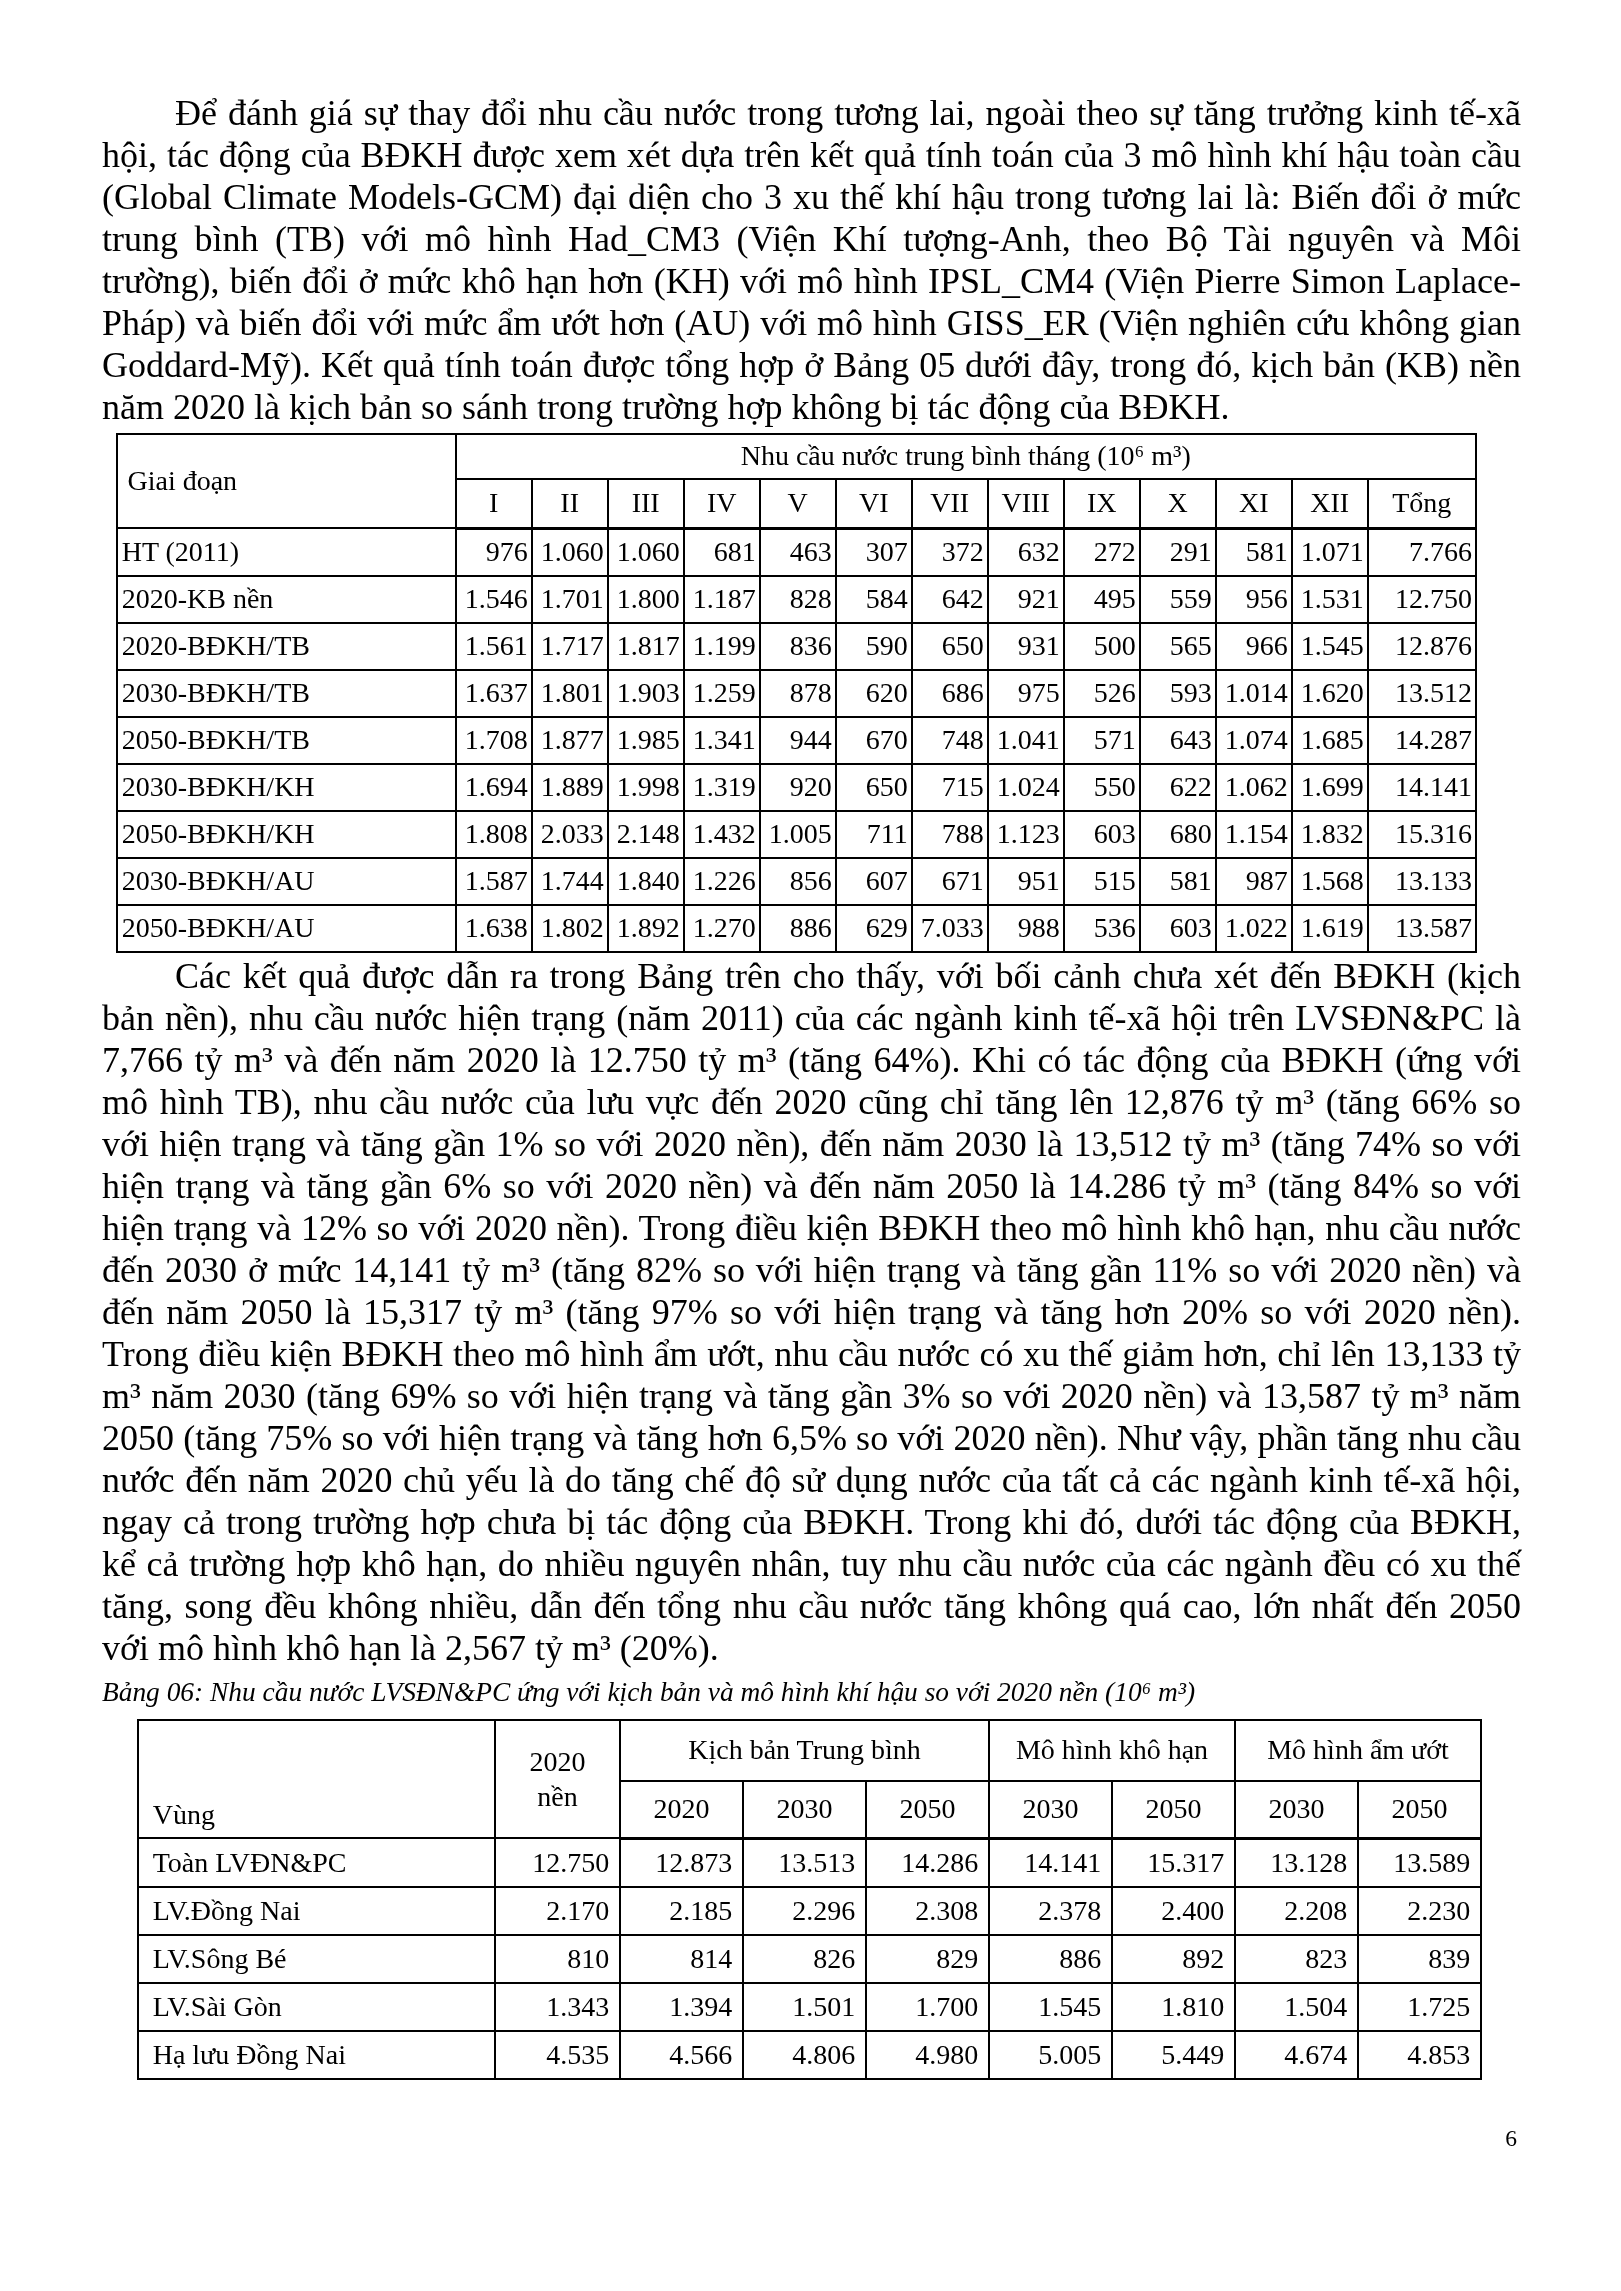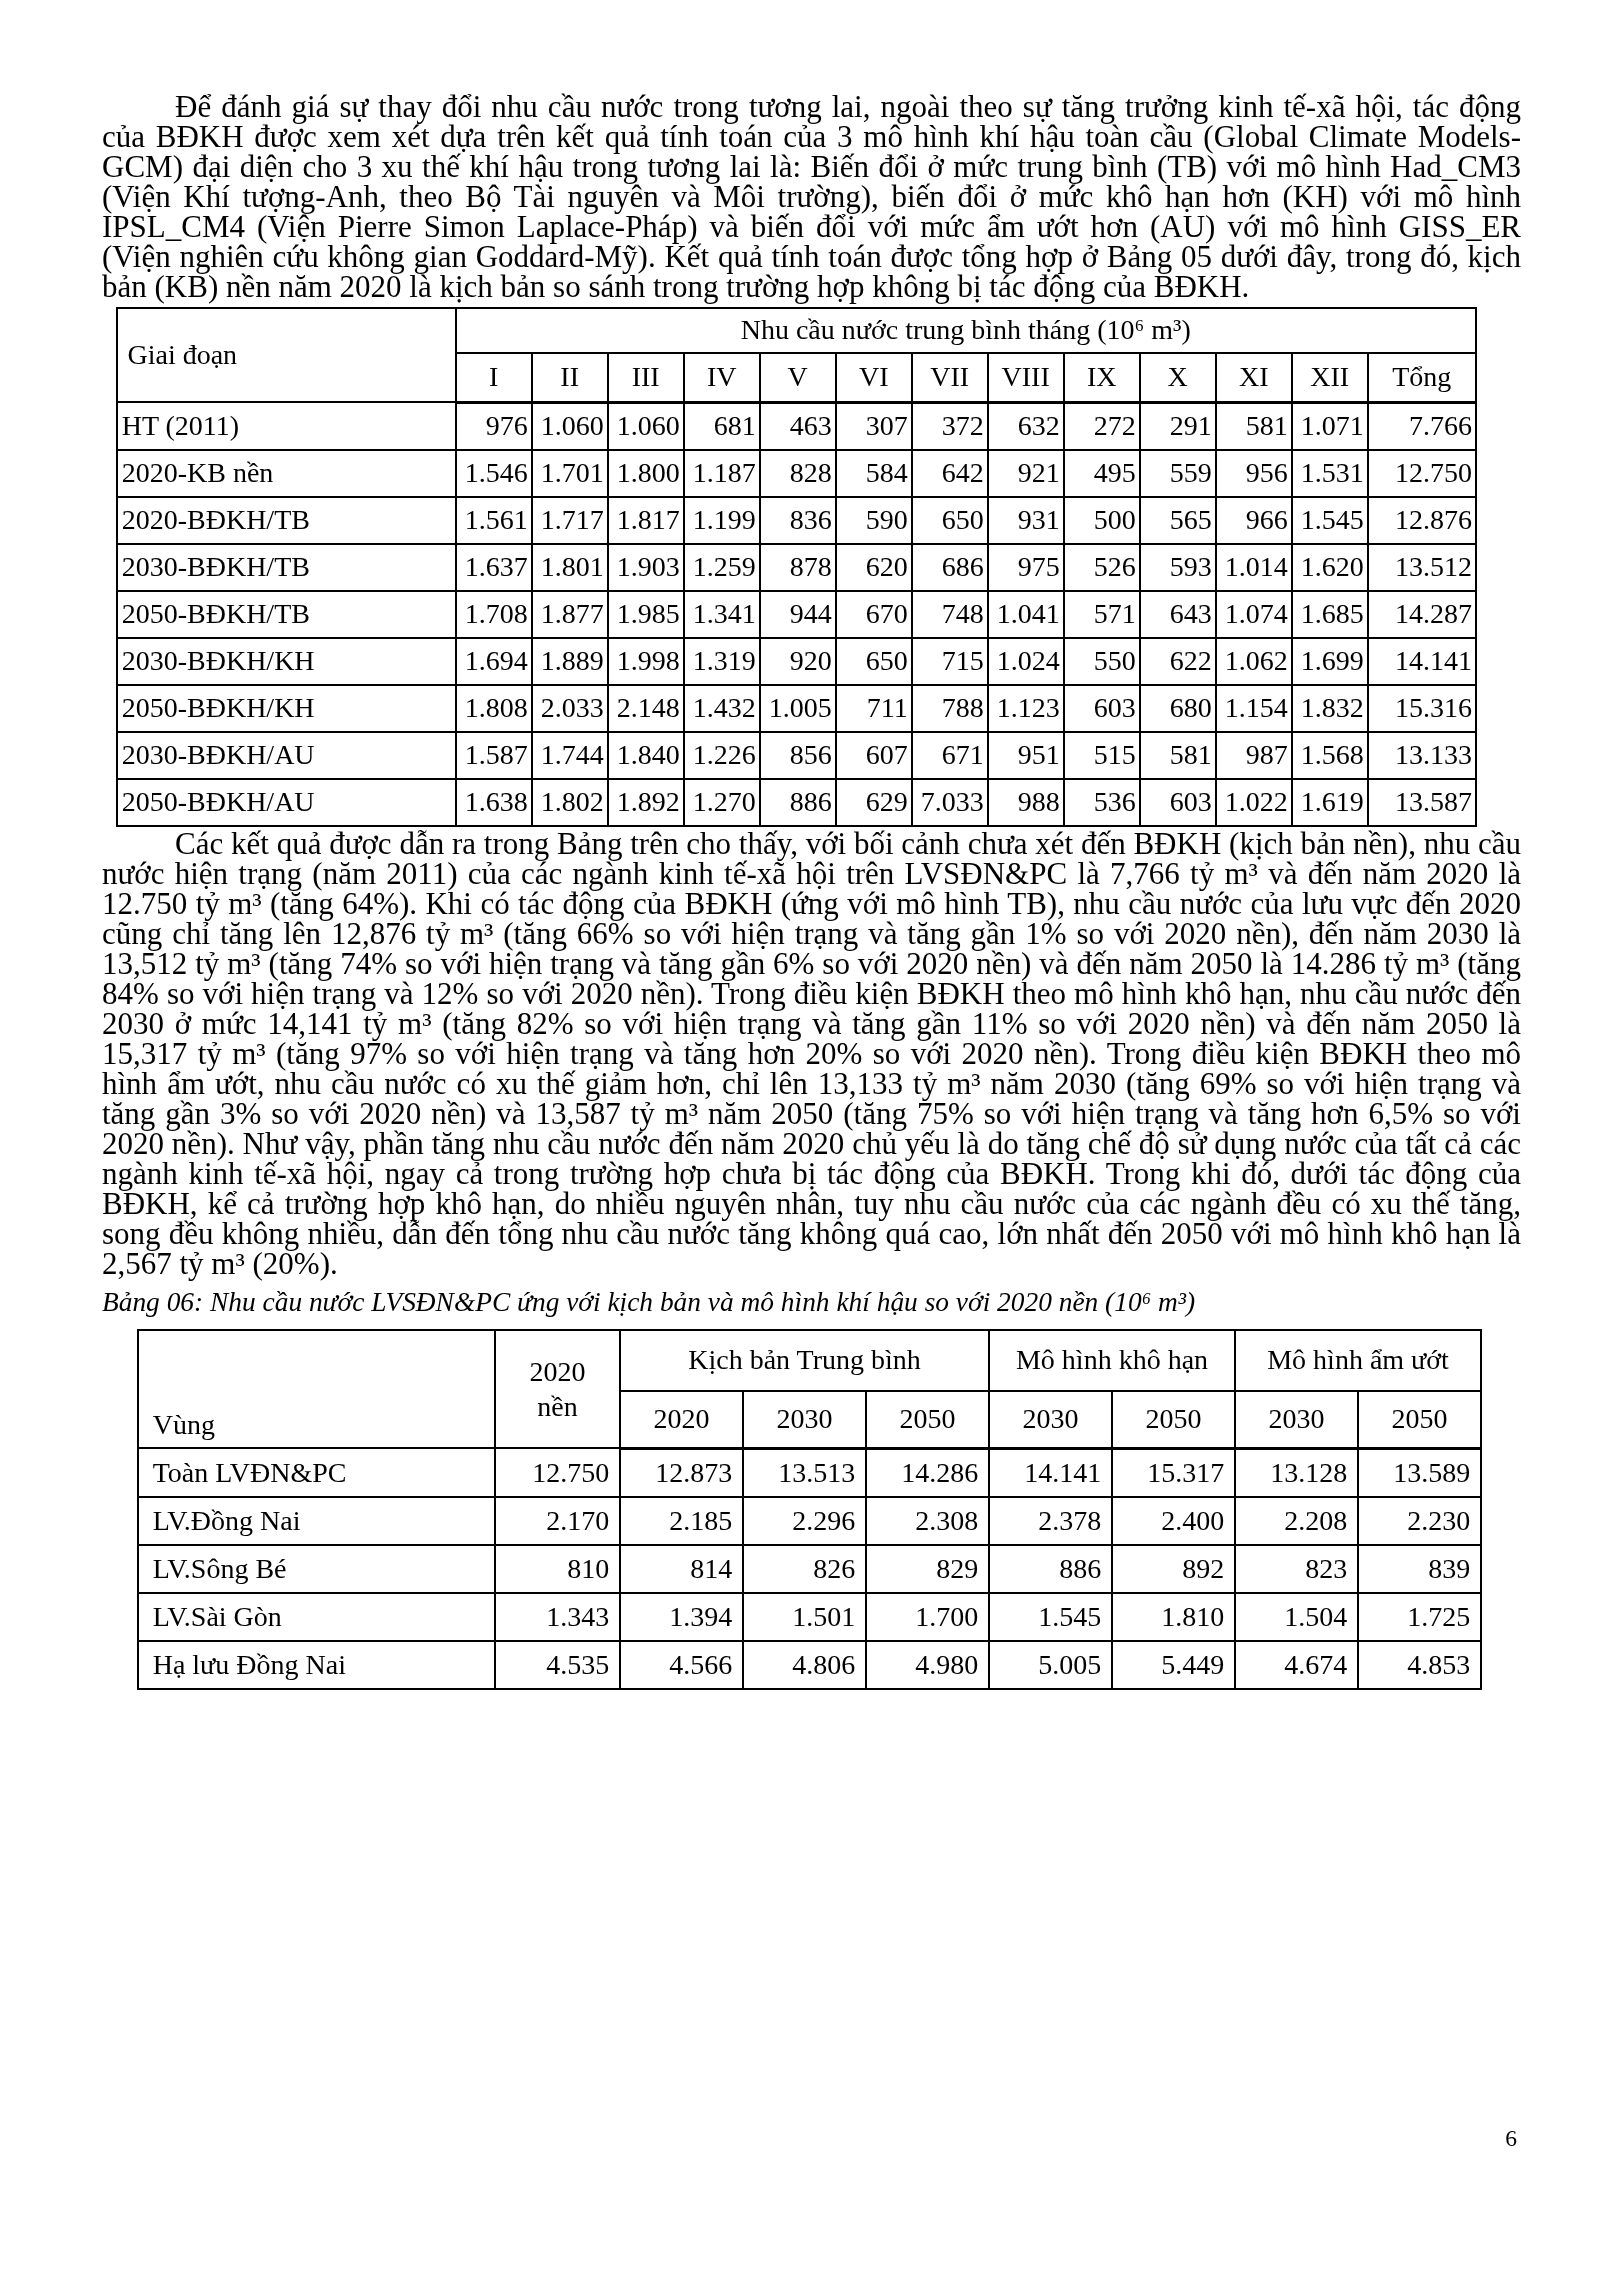--- a/index.html
+++ b/index.html
@@ -13,22 +13,22 @@
     height: 2292px;
     background: #ffffff;
     box-sizing: border-box;
     padding: 92px 100px 0 102px;
     font-family: "Liberation Serif", "DejaVu Serif", serif;
     color: #000000;
     overflow: hidden;
   }
   .body-text {
     margin: 0;
-    font-size: 31px;
-    line-height: 30px;
+    font-size: 36px;
+    line-height: 42px;
     text-align: justify;
   }
   .indent { text-indent: 73px; }
   .caption {
     margin: 2px 0 2px 0;
     font-size: 27.4px;
     line-height: 42px;
     font-style: italic;
     text-align: justify;
   }

